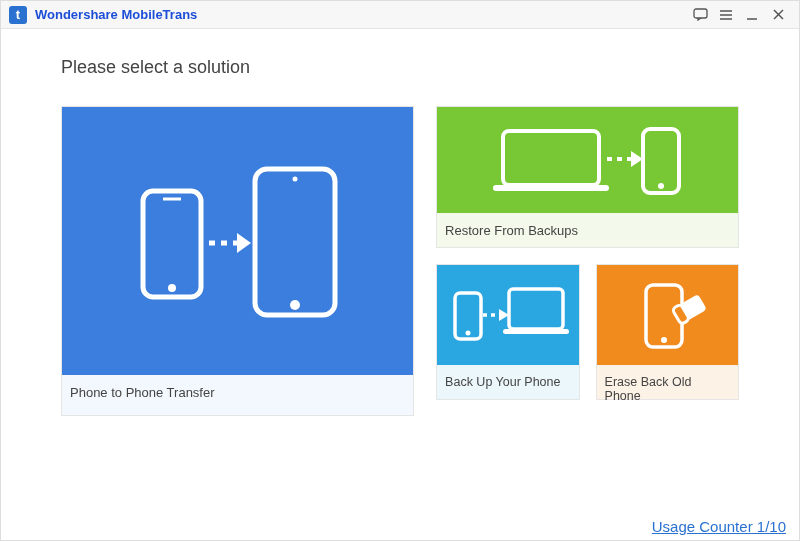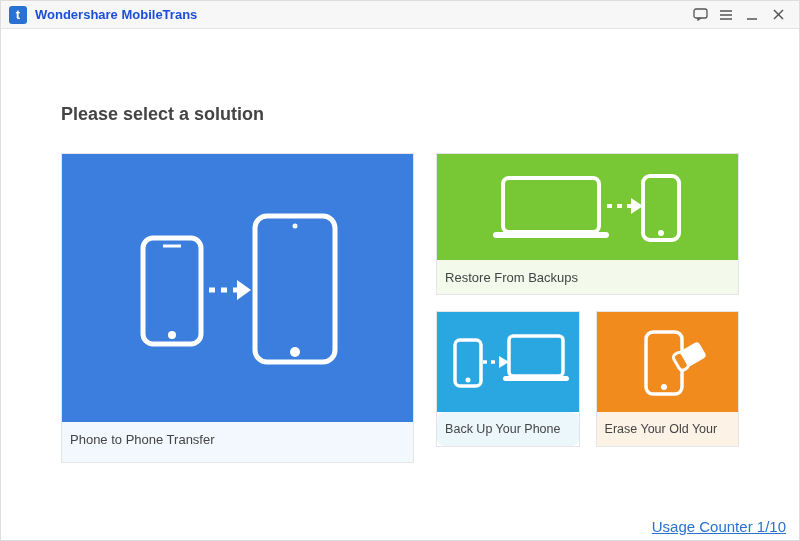--- a/index.html
+++ b/index.html
@@ -32,23 +32,22 @@
   .title-btn {
     width: 26px; height: 20px;
     display: flex; align-items: center; justify-content: center;
     color: #555; cursor: pointer; font-size: 14px;
   }
   .title-btn svg { stroke: #555; }
   .content {
     padding: 28px 60px 10px 60px;
   }
   .heading {
-    font-size: 18px; color: #444; font-weight: 700;
+    font-size: 18px; color: #444; font-weight: 400;
     margin-bottom: 28px;
-    margin-top: 47px;
   }
   .grid {
     display: flex; gap: 22px;
   }
   .left-col { width: 380px; }
   .right-col { width: 326px; display: flex; flex-direction: column; gap: 16px; }
   .card {
     border: 1px solid #e5e5e5;
     cursor: pointer;
   }
@@ -65,21 +64,21 @@
   .card-p2p .card-label { background: #f3f8fe; height: 40px; }
   
   .card-restore .card-icon { background: #78c734; height: 106px; }
   .card-restore .card-label { background: #f3faeb; height: 34px; }
   
   .small-row { display: flex; gap: 16px; }
   .card-small { flex: 1; }
   .card-small .card-icon { height: 100px; }
   .card-small .card-label { height: 34px; font-size: 12.5px; }
   .card-backup .card-icon { background: #2aa6e0; }
-  .card-backup .card-label { background: #ecf7fc; border-radius: 8px; }
+  .card-backup .card-label { background: #ecf7fc; }
   .card-erase .card-icon { background: #f28b1e; }
   .card-erase .card-label { background: #fdf2e6; }
   .footer {
     position: absolute;
     bottom: 6px; right: 14px;
     font-size: 15px;
   }
   .footer a { color: #2a71d0; text-decoration: underline; cursor: pointer; }
 </style>
 </head>
@@ -181,21 +180,21 @@
             <svg width="110" height="80" viewBox="0 0 110 80">
               <rect x="34" y="10" width="36" height="62" rx="7" fill="none" stroke="#fff" stroke-width="3.5"></rect>
               <circle cx="52" cy="65" r="3" fill="#fff"></circle>
 
               <g transform="translate(60,34) rotate(-30)">
                 <rect x="0" y="0" width="30" height="18" rx="4" fill="#fff"></rect>
                 <rect x="0" y="0" width="10" height="18" rx="4" fill="#f28b1e" stroke="#fff" stroke-width="3"></rect>
               </g>
             </svg>
           </div>
-          <div class="card-label">Erase Your Old Your</div>
+          <div class="card-label">Erase Back Old Phone</div>
         </div>
       </div>
     </div>
 
   </div>
 </div>
 
 <div class="footer">
   <a>Usage Counter 1/10</a>
 </div>

